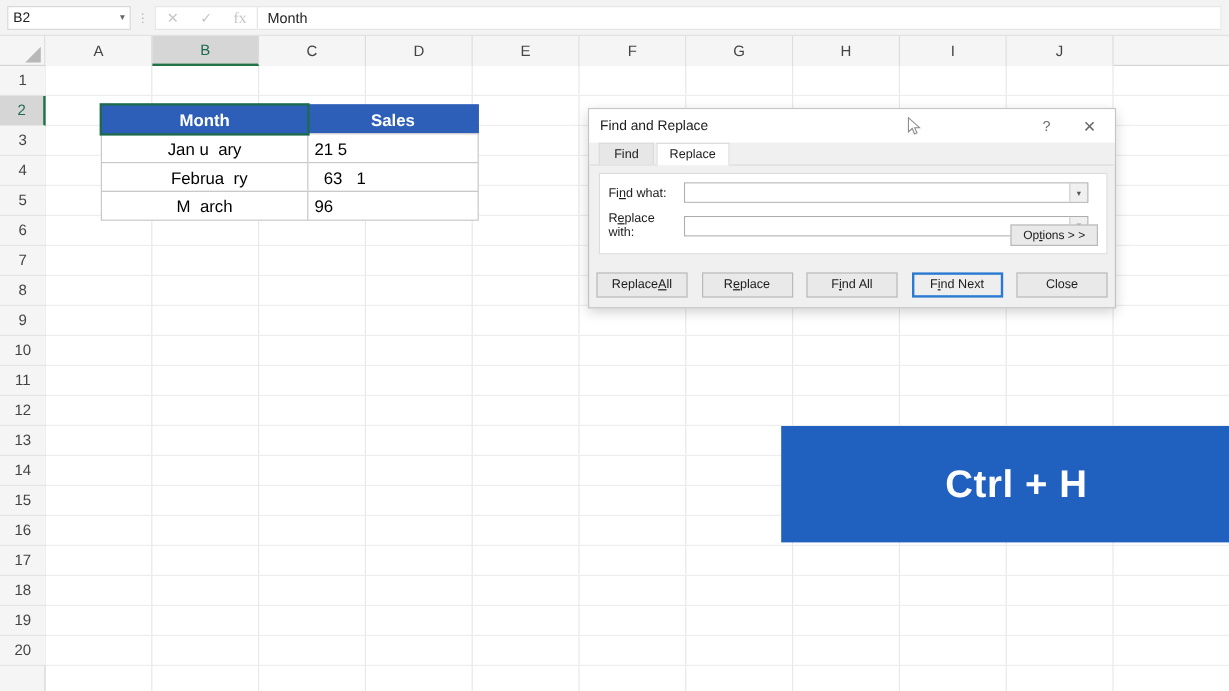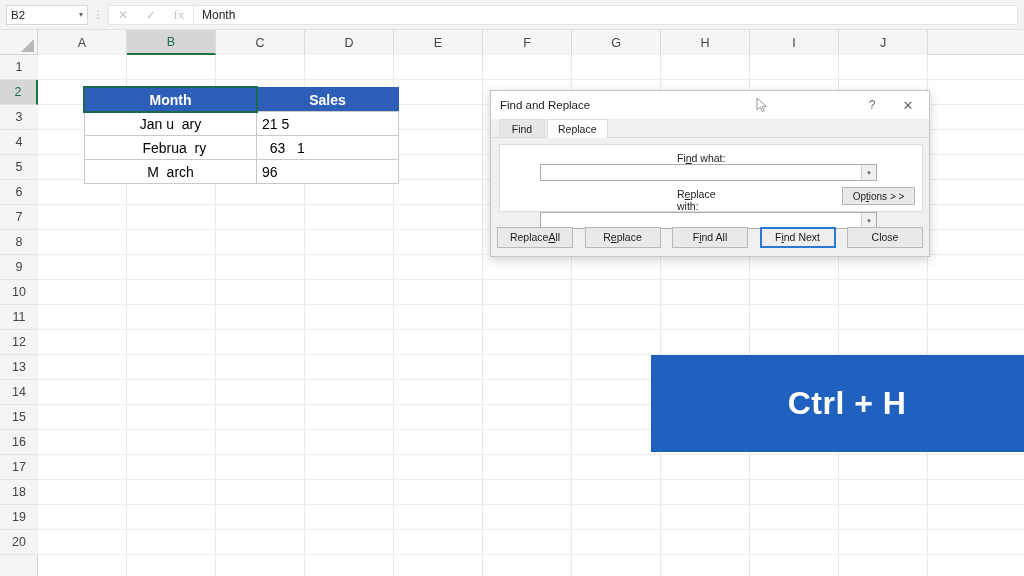--- a/index.html
+++ b/index.html
@@ -14,21 +14,21 @@
   
   #formula-bar {
     position: absolute; left: 0; top: 0;
     width: 1024px; height: 30px;
     background: #f3f3f3;
     border-bottom: 1px solid #e2e2e2;
     display: flex; align-items: center;
   }
   #name-box {
     margin-left: 6px;
-    width: 82px; height: 20px;
+    width: 103px; height: 20px;
     background: #ffffff;
     border: 1px solid #d8d8d8;
     display: flex; align-items: center;
     padding: 0 4px;
     font-size: 11.5px; color: #222;
   }
   #name-box .nb-text { flex: 1; }
   #name-box .nb-caret {
     font-size: 8px; color: #666; line-height: 1;
   }
@@ -209,21 +209,20 @@
 
   #dlg-body {
     position: absolute; left: 8px; top: 53px;
     width: 424px; height: 68px;
     background: #ffffff;
     border: 1px solid #dcdcdc;
   }
   .field-row {
     display: flex; align-items: center;
     margin: 7px 12px 0 7px;
-    flex-direction: column;
   }
   .field-label {
     width: 63px; font-size: 10.5px; color: #1b1b1b;
   }
   .field-combo {
     width: 337px; height: 17px;
     border: 1px solid #adadad;
     background: #ffffff;
     display: flex; align-items: stretch;
   }

